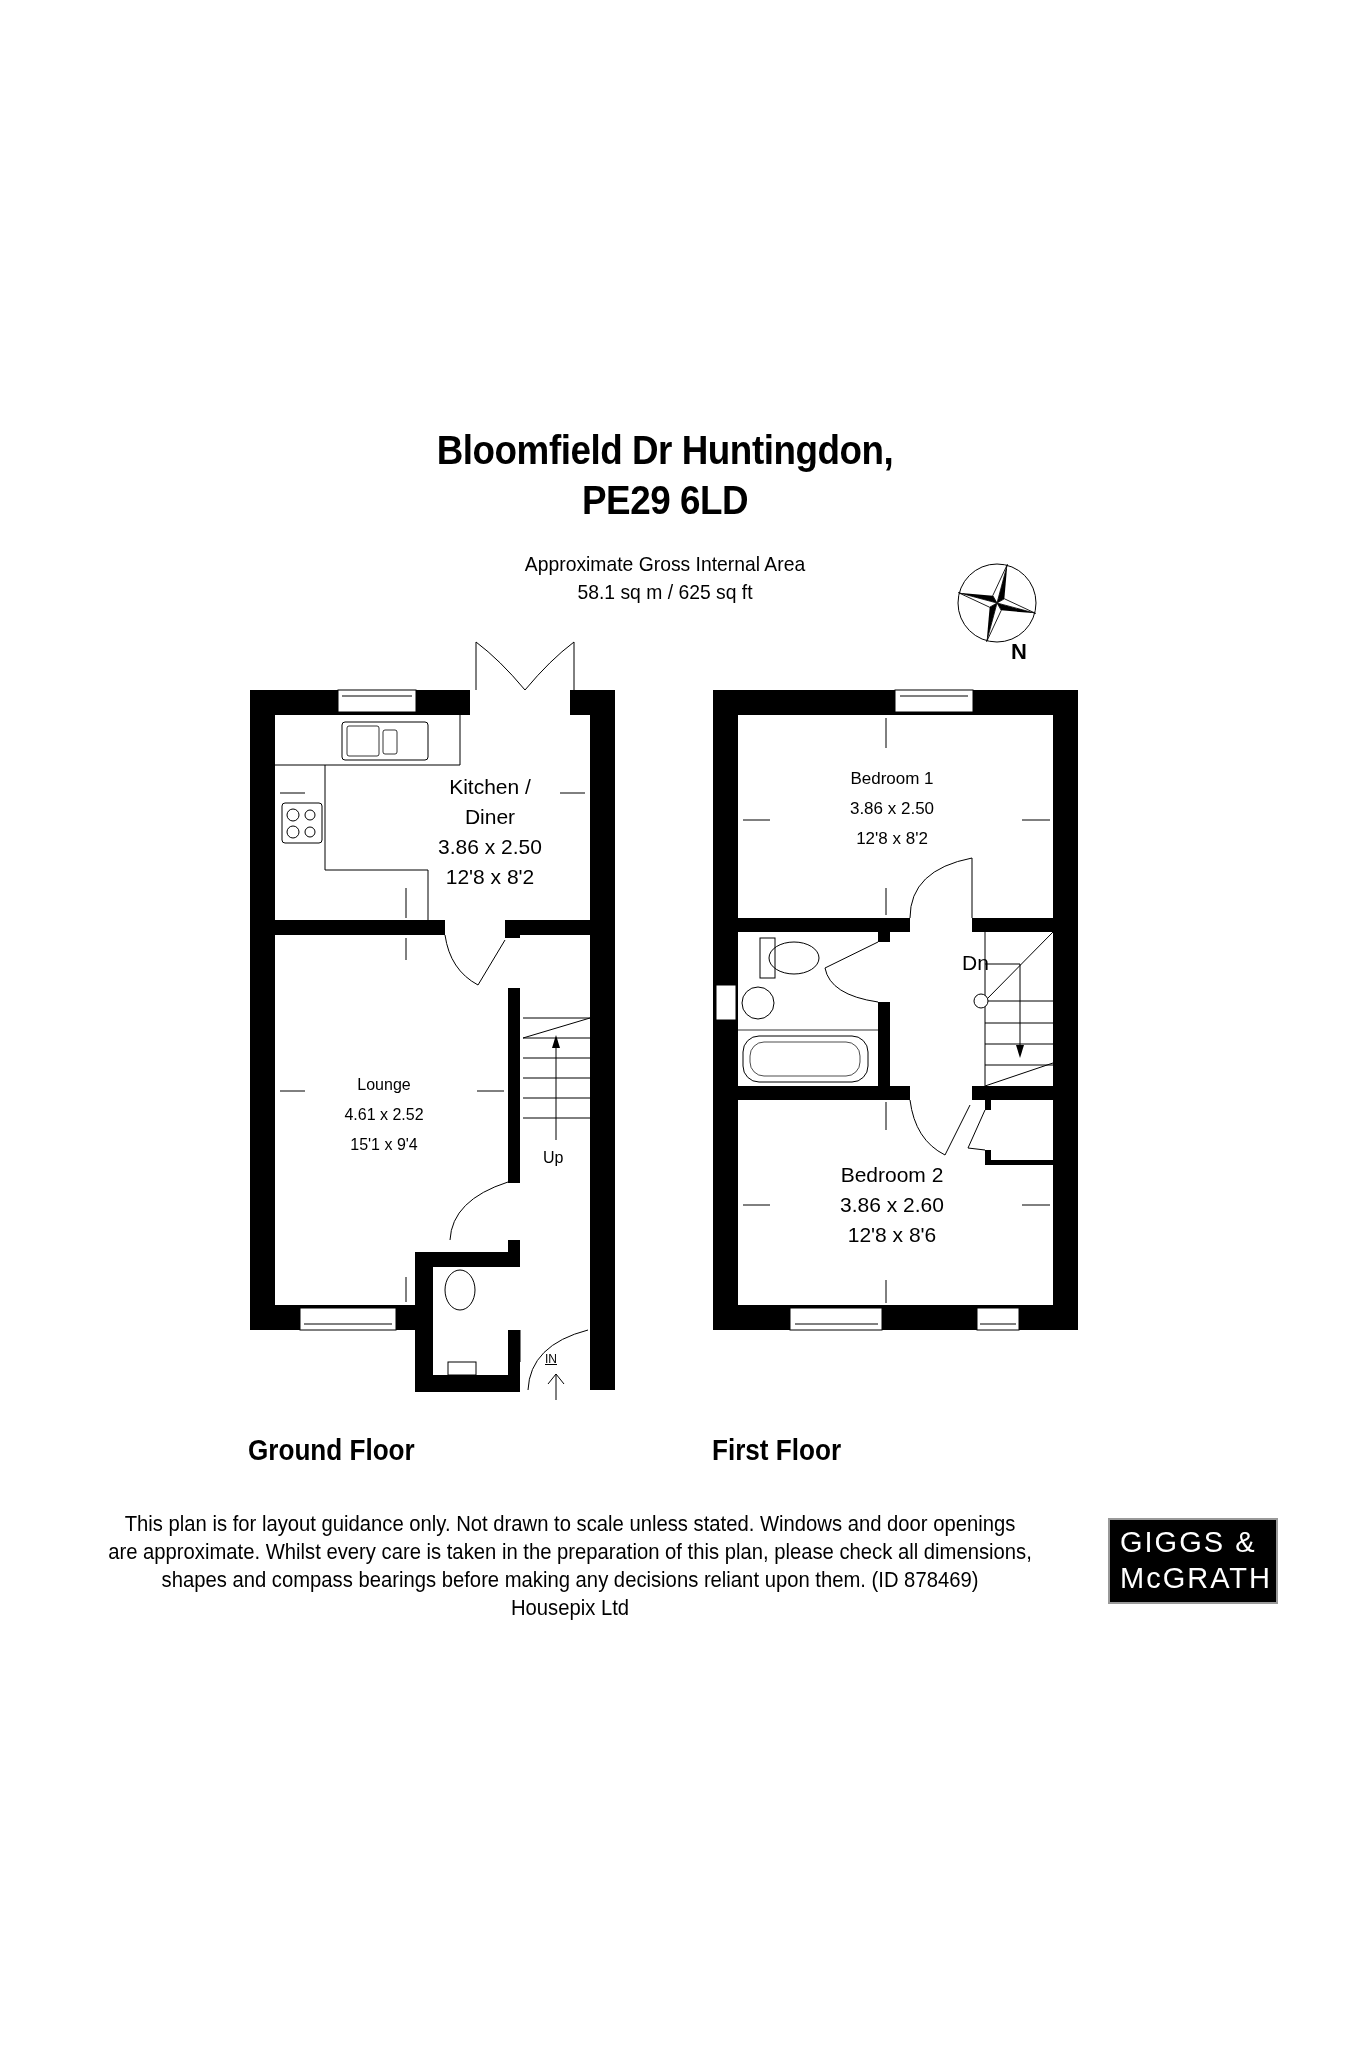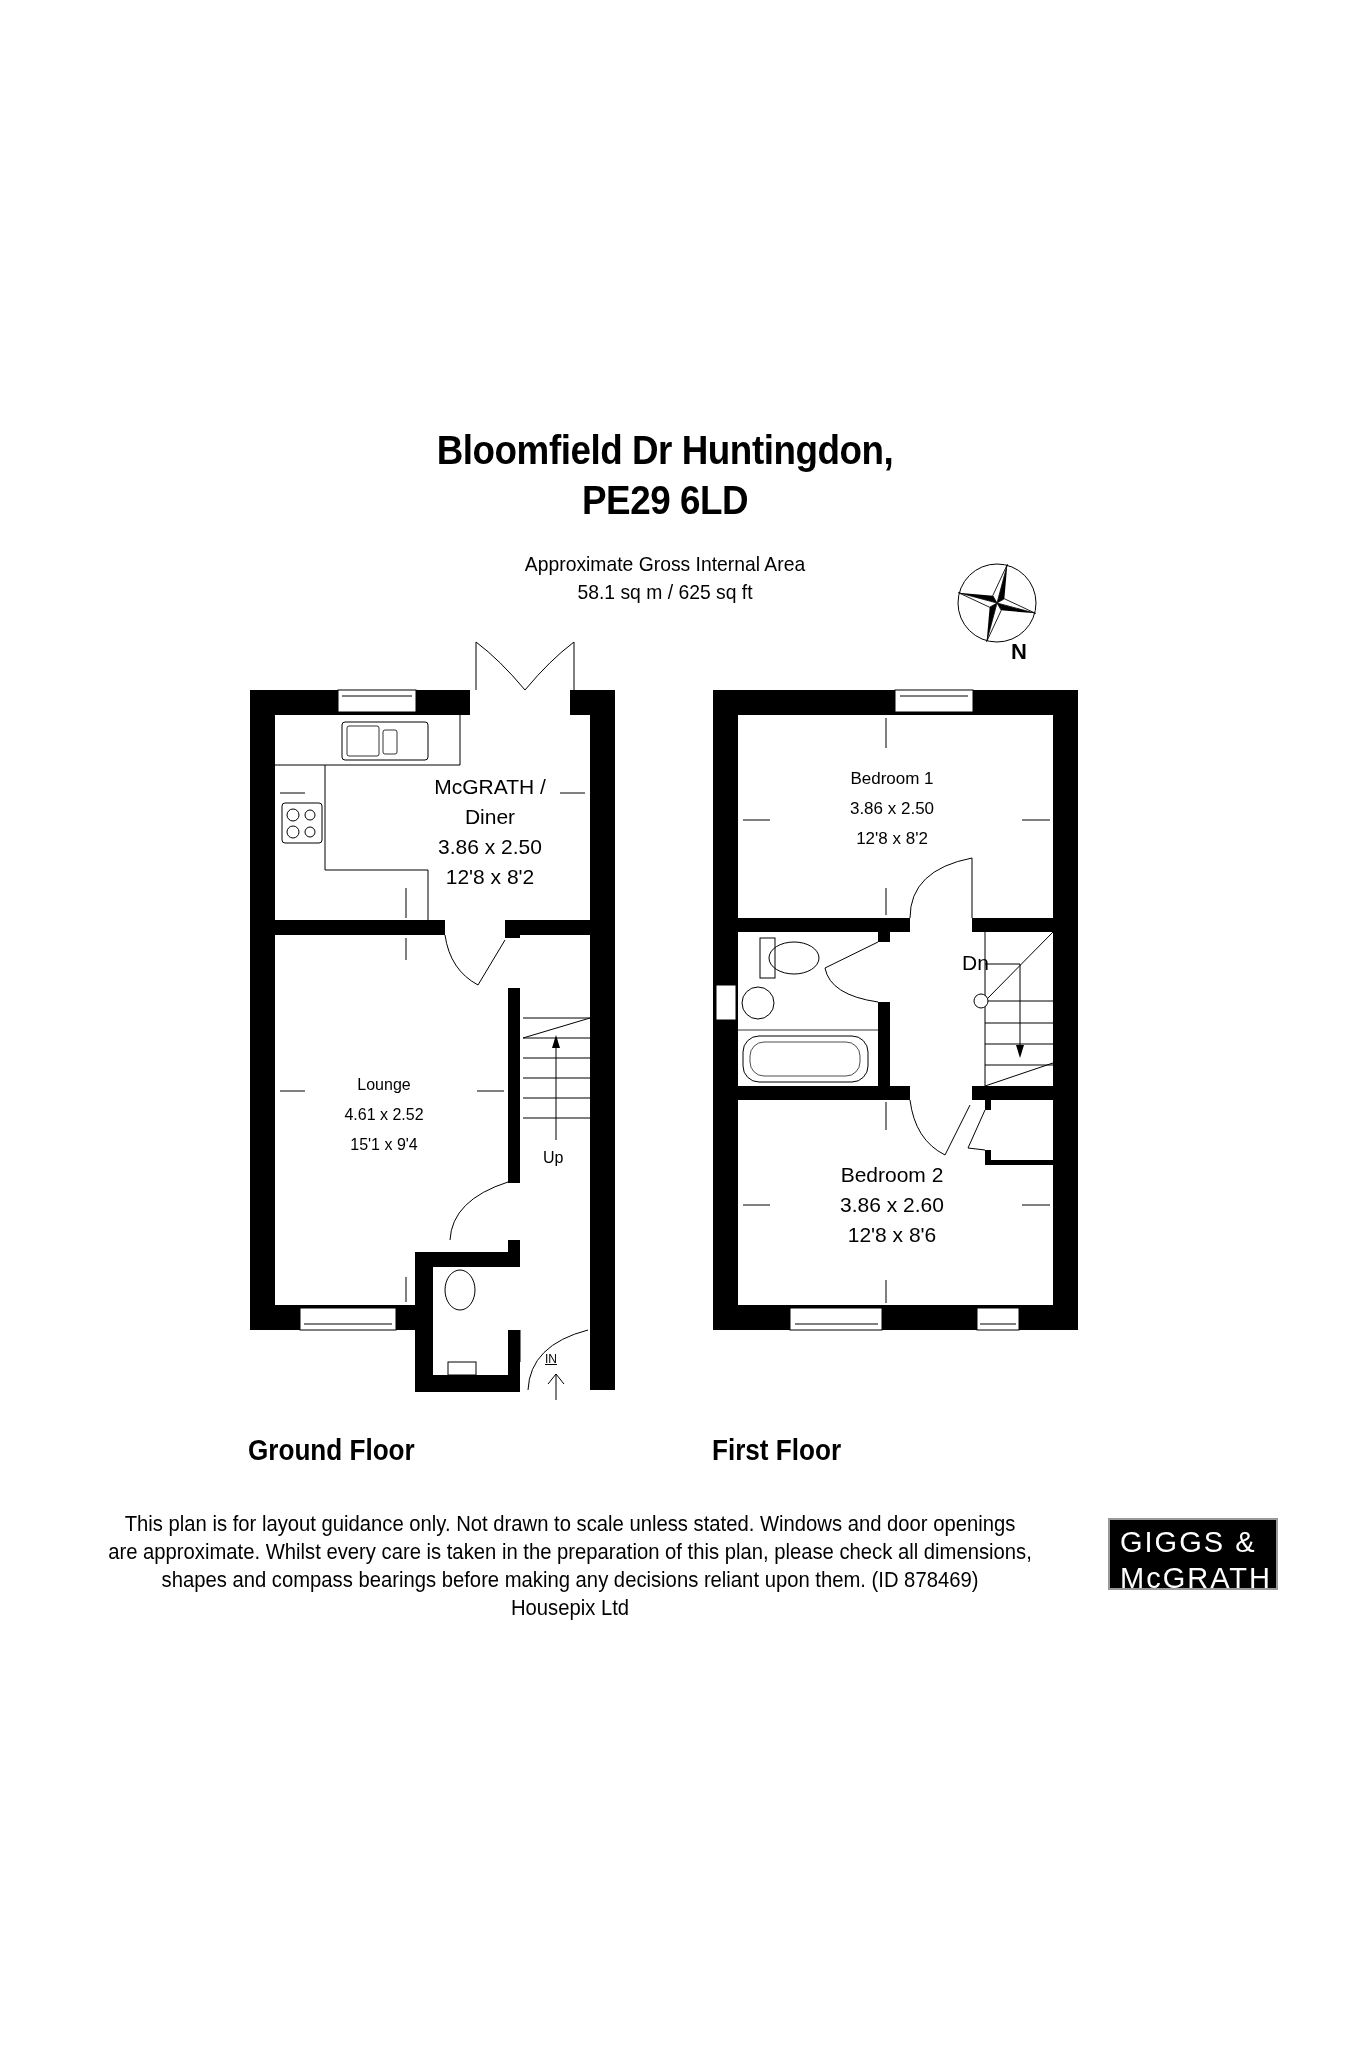--- a/index.html
+++ b/index.html
@@ -5,21 +5,21 @@
   html, body { margin: 0; padding: 0; background: #ffffff; }
   body { width: 1365px; height: 2048px; position: relative; overflow: hidden;
          font-family: "Liberation Sans", sans-serif; color: #000; }
   .abs { position: absolute; }
   .title { left: 0; width: 1330px; text-align: center; font-weight: bold; font-size: 40px;
            letter-spacing: -0.5px; transform: scaleX(0.92); transform-origin: center; }
   .sub { left: 0; width: 1330px; text-align: center; font-size: 21px; transform: scaleX(0.92); }
   .floor-label { font-weight: bold; font-size: 29px; transform: scaleX(0.9); transform-origin: left; }
   .disclaimer { left: 30px; width: 1080px; top: 1510px; text-align: center; font-size: 22px; line-height: 28px;
                 transform: scaleX(0.92); transform-origin: center; }
-  .logo { left: 1108px; top: 1518px; width: 170px; height: 72px; background: #000;
+  .logo { left: 1108px; top: 1518px; width: 170px; height: 86px; background: #000;
           border: 2px solid #999; box-sizing: border-box; color: #fff; font-size: 29px;
           letter-spacing: 2px; line-height: 36px; padding: 4px 0 0 10px; }
   svg text { font-family: "Liberation Sans", sans-serif; }
 </style>
 </head>
 <body>
 
 <div class="abs title" style="top:428px;">Bloomfield Dr Huntingdon,</div>
 <div class="abs title" style="top:478px;">PE29 6LD</div>
 <div class="abs sub" style="top:552px;">Approximate Gross Internal Area</div>
@@ -107,21 +107,21 @@
       <line x1="406" y1="938" x2="406" y2="960"></line>
     <line x1="280" y1="1091" x2="305" y2="1091"></line>
       <line x1="477" y1="1091" x2="504" y2="1091"></line>
     <line x1="406" y1="1277" x2="406" y2="1302"></line>
   </g>
 
   <path d="M556,1400 L556,1374 M548,1384 L556,1374 L564,1384" fill="none" stroke="#000" stroke-width="1"></path>
 </svg>
 
 <div class="abs" style="left:420px; top:772px; font-size:21px; text-align:center; width:140px; line-height:30px;">
-  <div>McGRATH /</div>
+  <div>Kitchen /</div>
   <div>Diner</div>
   <div>3.86 x 2.50</div>
   <div>12'8 x 8'2</div>
 </div>
 <div class="abs" style="left:314px; top:1070px; font-size:16px; text-align:center; width:140px; line-height:30px;">
   <div>Lounge</div>
   <div>4.61 x 2.52</div>
   <div>15'1 x 9'4</div>
 </div>
 <div class="abs" style="left:543px; top:1149px; font-size:16px;">Up</div>

